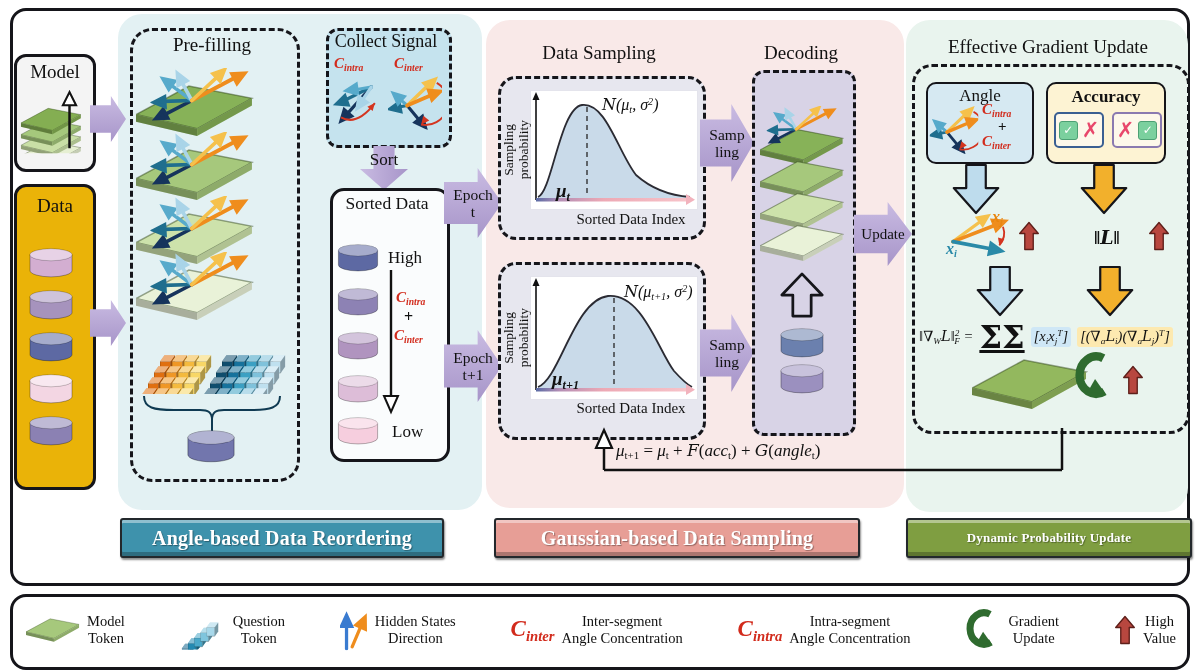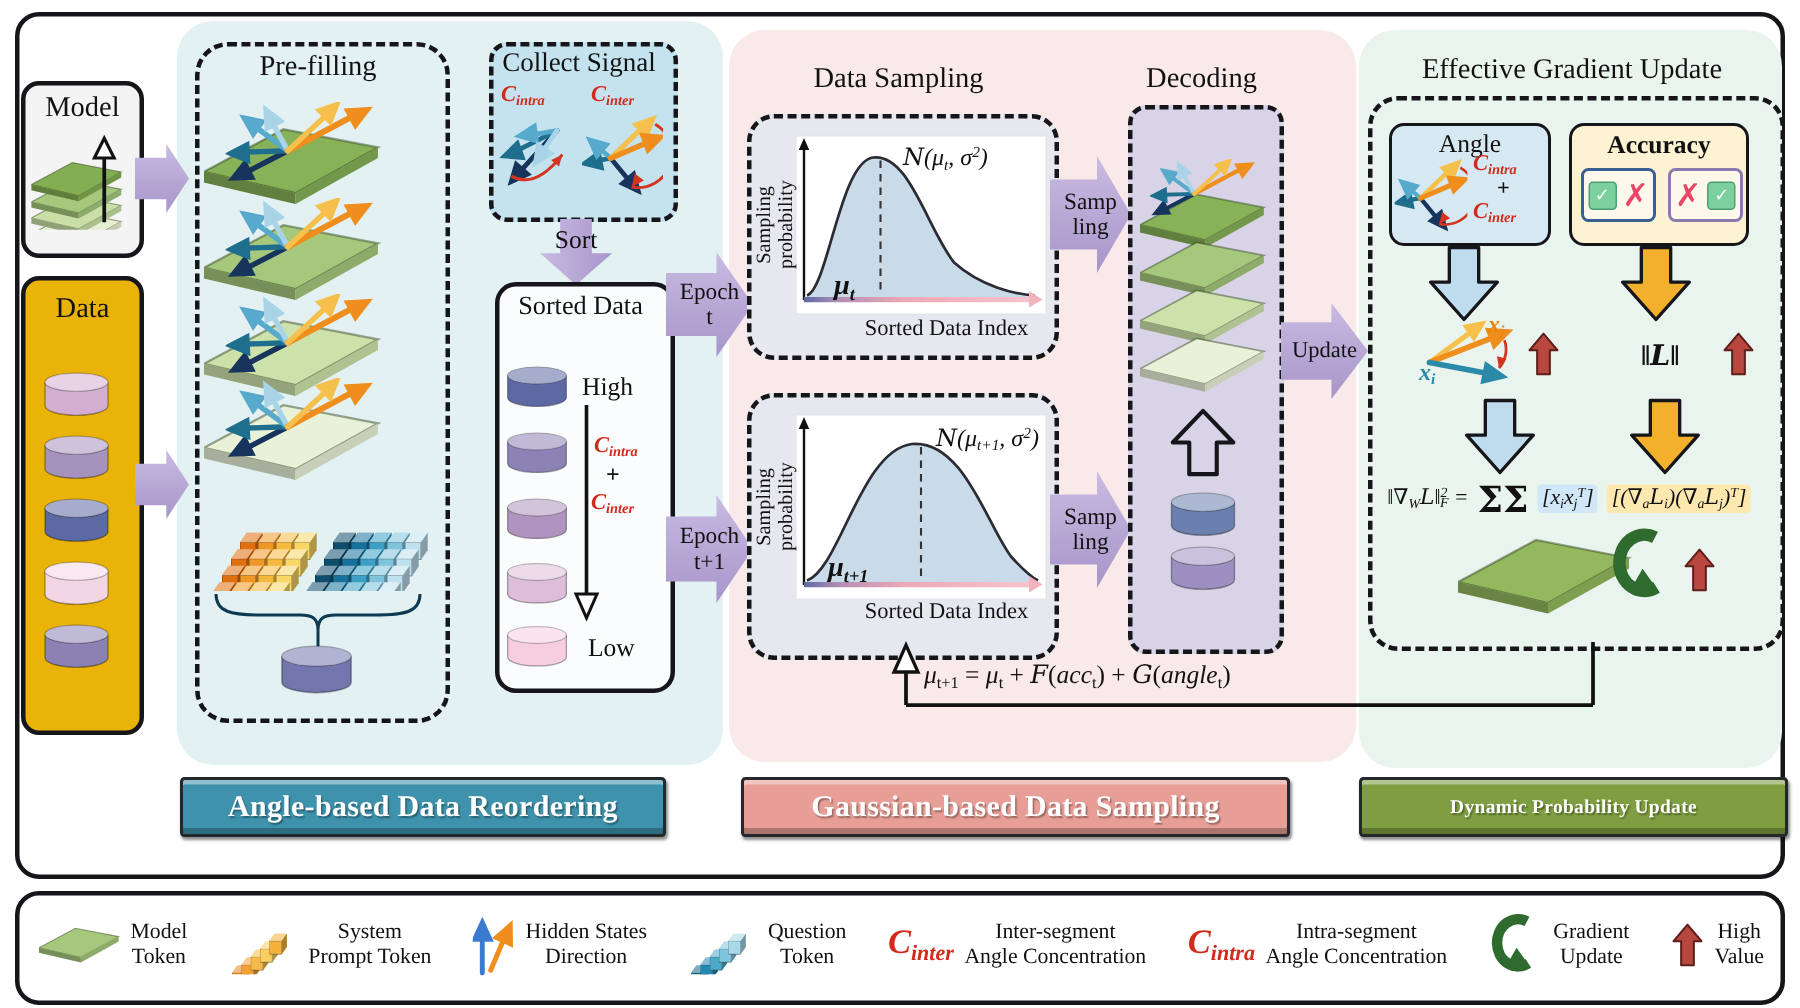--- a/index.html
+++ b/index.html
@@ -30,21 +30,21 @@
   .distlab{font-size:16px;font-style:italic;}
   .vwrap{position:absolute;display:flex;gap:1px;align-items:center;}
   .vlab{writing-mode:vertical-rl;transform:rotate(180deg);font-size:13.5px;line-height:1.05;}
   .plot{position:absolute;background:#fff;border:1px solid #e4e4ec;}
   .m-sub{font-size:64%;vertical-align:-0.32em;}
   .m-sup{font-size:64%;vertical-align:0.5em;}
   .m-subx{font-size:64%;vertical-align:-0.32em;margin-left:-0.55em;}
   .m-it{font-style:italic;}
   .m-script{font-style:italic;font-family:"DejaVu Serif",serif;}
   .gform{font-size:14.5px;display:flex;align-items:center;justify-content:center;gap:6px;}
-  .sigma{font-size:24px;font-weight:bold;font-family:"DejaVu Serif",serif;}
+  .sigma{font-size:32px;font-weight:bold;font-family:"DejaVu Serif",serif;text-decoration:underline;}
   .hl-blue{background:#cfe7f6;border-radius:3px;padding:1px 3px;font-style:italic;}
   .hl-yel{background:#fde9b0;border-radius:3px;padding:1px 3px;font-style:italic;}
   .mkrow{position:absolute;display:flex;gap:8px;}
   .mkbox{width:46px;height:32px;border-radius:5px;display:flex;align-items:center;justify-content:center;gap:4px;background:#fdf8ea;}
   .mkb1{border:2.5px solid #3a5f92;} .mkb2{border:2.5px solid #8a7ab0;}
   .mk-ok{width:17px;height:17px;background:#7bd09e;border:1px solid #4da074;border-radius:3px;color:#fff;
          font-size:12px;display:flex;align-items:center;justify-content:center;font-weight:bold;
          font-family:"DejaVu Sans",sans-serif;}
   .mk-no{color:#e8476b;font-size:21px;font-weight:bold;line-height:1;font-family:"DejaVu Sans",sans-serif;}
   .lg-row{position:absolute;left:26px;top:600px;width:1150px;height:60px;display:flex;align-items:center;justify-content:space-between;}
@@ -568,46 +568,37 @@
       <svg width="54" height="26" viewBox="0 0 116 52">
           <use href="#s-layer" style="color:#a6c87c"></use>
         </svg>
       <div class="lg-text">
           <div>Model</div>
           <div>Token</div>
         </div>
     </div>
     <div class="lg-item">
       <svg width="46" height="42" viewBox="0 0 52 44">
-          <use href="#s-stairs-o"></use>
+          <use href="#s-stairs-b"></use>
         </svg>
       <div class="lg-text">
-          <div>System</div>
-          <div>Prompt Token</div>
+          <div>Question</div>
+          <div>Token</div>
         </div>
     </div>
     <div class="lg-item">
       <svg width="28" height="42" viewBox="0 0 30 44">
           <use href="#s-dirarrows"></use>
         </svg>
       <div class="lg-text">
           <div>Hidden States</div>
           <div>Direction</div>
         </div>
     </div>
     <div class="lg-item">
-      <svg width="46" height="42" viewBox="0 0 52 44">
-          <use href="#s-stairs-b"></use>
-        </svg>
-      <div class="lg-text">
-          <div>Question</div>
-          <div>Token</div>
-        </div>
-    </div>
-    <div class="lg-item">
       <span class="lg-c"><span>C</span><span class="m-sub">inter</span></span>
       <div class="lg-text">
           <div>Inter-segment</div>
           <div>Angle Concentration</div>
         </div>
     </div>
     <div class="lg-item">
       <span class="lg-c"><span>C</span><span class="m-sub">intra</span></span>
       <div class="lg-text">
           <div>Intra-segment</div>

